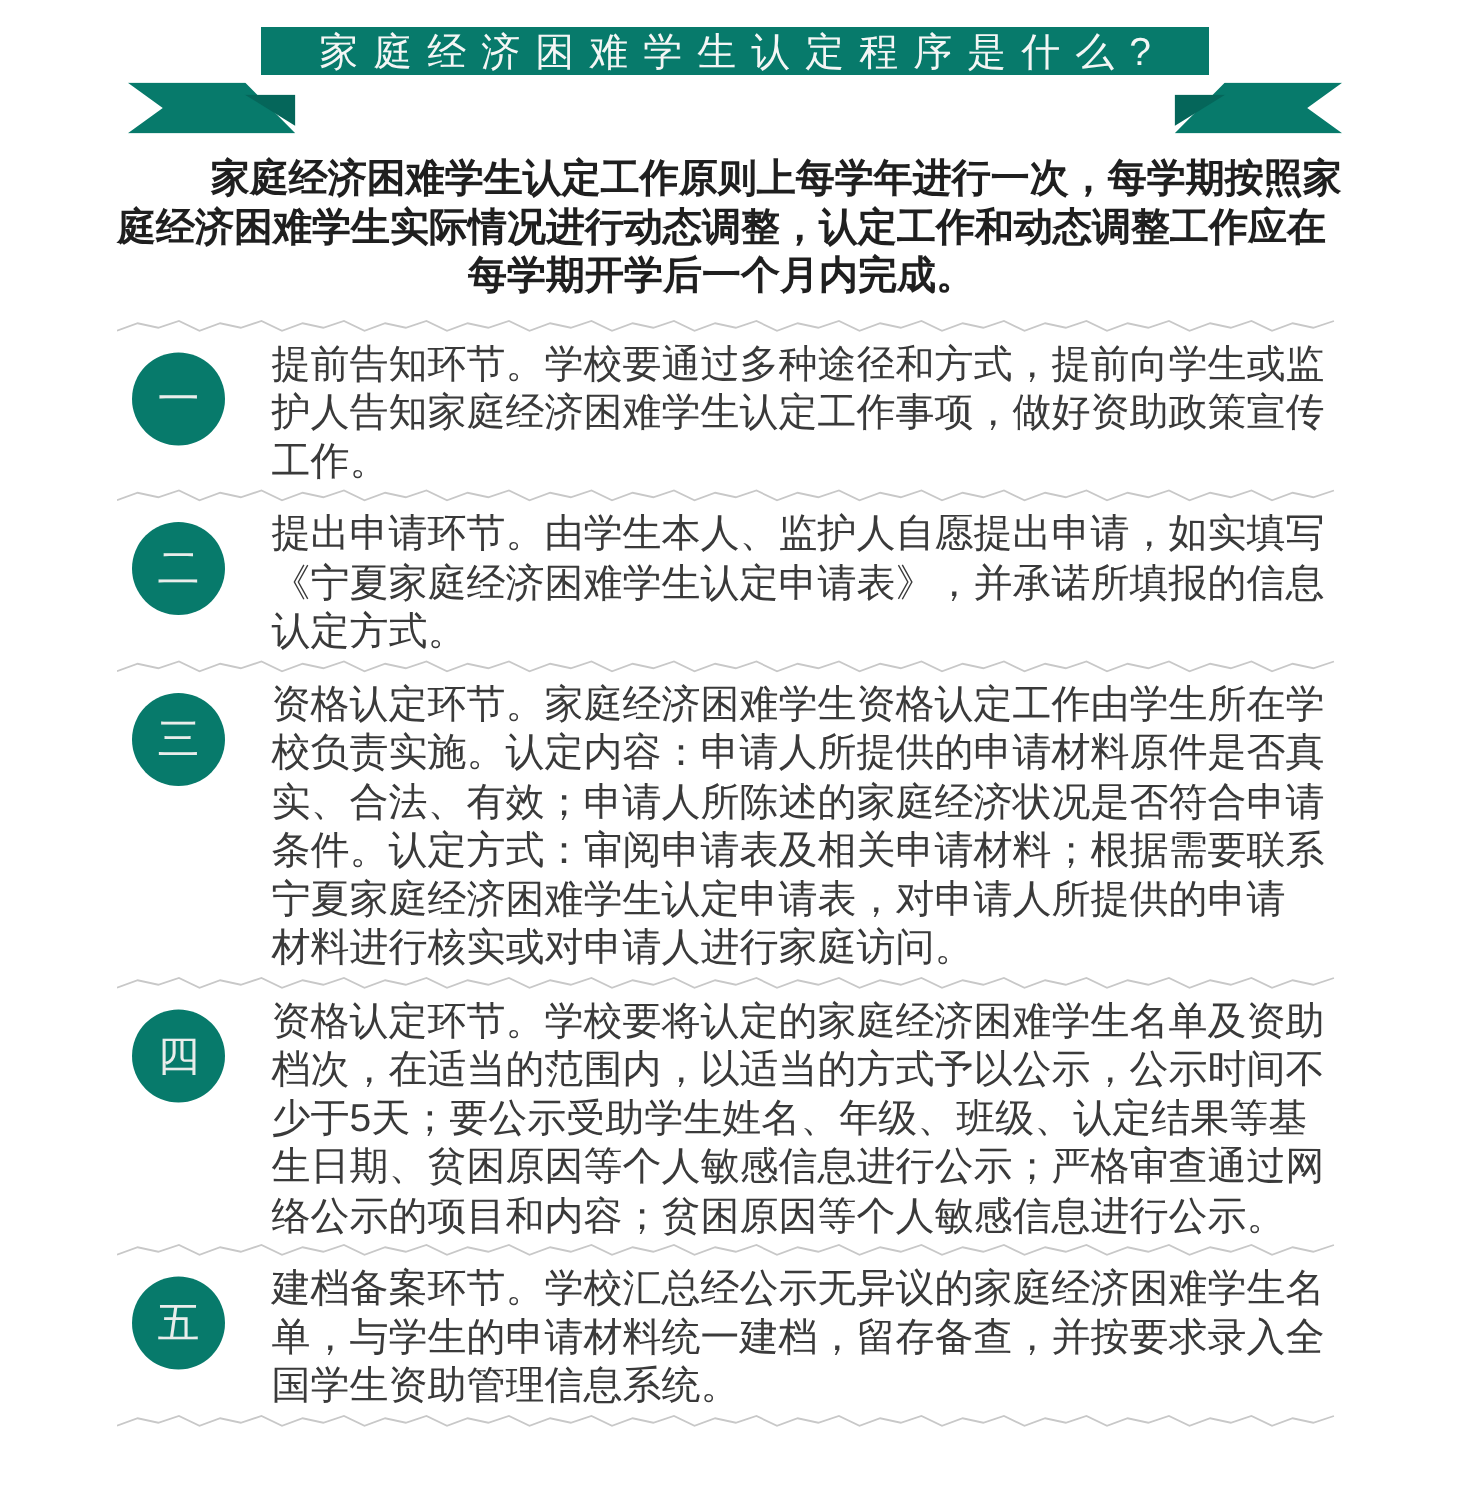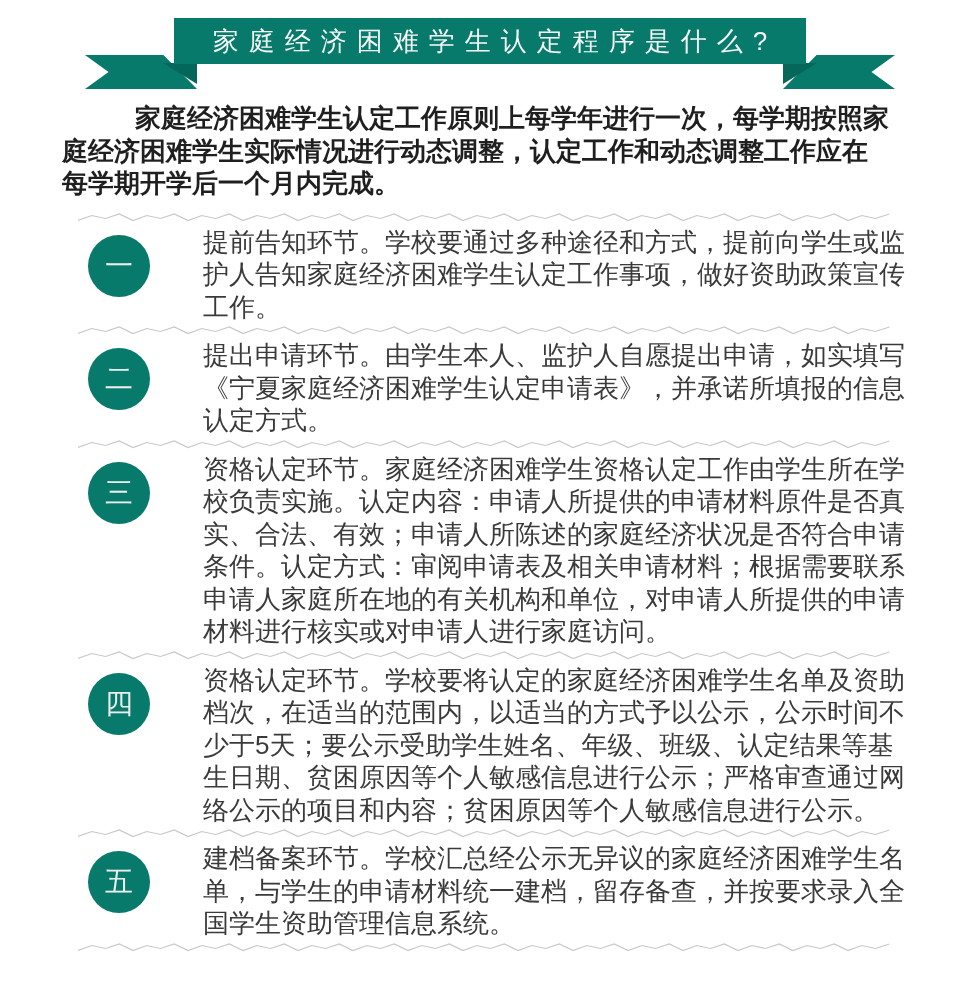--- a/index.html
+++ b/index.html
@@ -12,53 +12,53 @@
   }
   *{box-sizing:border-box;margin:0;padding:0;}
   html,body{background:#ffffff;}
   body{
     width:980px;height:1000px;overflow:hidden;position:relative;
     font-family:"Liberation Sans","DejaVu Sans",sans-serif;
   }
   
   .header{position:relative;height:100px;}
   .banner{
-    position:absolute;left:174px;top:18px;width:632px;height:46px;
+    position:absolute;left:174px;top:18px;width:632px;height:32px;
     background:var(--accent);color:#f4f6f5;z-index:3;
     display:flex;align-items:center;justify-content:center;
     font-size:26px;letter-spacing:10px;font-weight:400;
     white-space:nowrap;text-indent:10px;
   }
   .tail{position:absolute;top:55px;width:112px;height:34px;background:var(--accent);z-index:1;}
   .tail-left{left:85px;clip-path:polygon(0 0,70% 0,100% 100%,0 100%,21% 50%);}
   .tail-right{left:783px;clip-path:polygon(30% 0,100% 0,79% 50%,100% 100%,0 100%);}
   .fold{position:absolute;top:63px;width:34px;height:21px;background:var(--accent-dark);z-index:2;}
   .fold-left{left:163px;clip-path:polygon(0 0,100% 0,100% 100%);}
   .fold-right{left:783px;clip-path:polygon(0 0,100% 0,0 100%);}
   
   .intro{
     margin:2px 80px 12px 62px;
-    font-size:26px;line-height:32.5px;font-weight:700;color:var(--intro-text);
+    font-size:26px;line-height:32.5px;font-weight:700;color:var(--intro-text);text-align:center;
   }
   .intro .line{white-space:nowrap;}
   .intro .line:first-child{text-indent:73px;}
   
   .divider{margin:2px 78px;height:12px;line-height:0;}
   .divider svg{display:block;}
   
   .section{display:flex;align-items:flex-start;}
   .badge{
     flex:none;width:62px;height:62px;border-radius:50%;
     margin-left:88px;margin-top:9px;
     background:var(--accent);color:var(--badge-text);
     display:flex;align-items:center;justify-content:center;
     font-size:28px;font-weight:400;
   }
   .section-text{
-    margin-left:53px;width:716px;
+    margin-left:31px;width:716px;
     font-size:26px;line-height:32.5px;font-weight:400;color:var(--text);
   }
   .section-text .line{white-space:nowrap;}
 </style>
 </head>
 <body>
 
 <div class="header">
   <div class="tail tail-left"></div>
   <div class="tail tail-right"></div>
@@ -111,21 +111,21 @@
     </div>
     <div class="section">
       <div class="badge">
         <span>三</span>
       </div>
       <div class="section-text">
         <div class="line">资格认定环节。家庭经济困难学生资格认定工作由学生所在学</div>
         <div class="line">校负责实施。认定内容：申请人所提供的申请材料原件是否真</div>
         <div class="line">实、合法、有效；申请人所陈述的家庭经济状况是否符合申请</div>
         <div class="line">条件。认定方式：审阅申请表及相关申请材料；根据需要联系</div>
-        <div class="line">申请人家庭所在地的有关机构和单位，对申请人所提供的申请</div>
+        <div class="line">宁夏家庭经济困难学生认定申请表，对申请人所提供的申请</div>
         <div class="line">材料进行核实或对申请人进行家庭访问。</div>
       </div>
     </div>
     <div class="divider">
       <svg width="824" height="12" viewBox="0 0 824 12">
         <polyline points="0.0,8.5 13.8,3.5 27.5,6.5 41.3,2 55.0,8.5 68.8,3.5 82.5,6.5 96.3,2 110.0,8.5 123.8,3.5 137.5,6.5 151.3,2 165.0,8.5 178.8,3.5 192.5,6.5 206.3,2 220.0,8.5 233.8,3.5 247.5,6.5 261.3,2 275.0,8.5 288.8,3.5 302.5,6.5 316.3,2 330.0,8.5 343.8,3.5 357.5,6.5 371.3,2 385.0,8.5 398.8,3.5 412.5,6.5 426.3,2 440.0,8.5 453.8,3.5 467.5,6.5 481.3,2 495.0,8.5 508.8,3.5 522.5,6.5 536.3,2 550.0,8.5 563.8,3.5 577.5,6.5 591.3,2 605.0,8.5 618.8,3.5 632.5,6.5 646.3,2 660.0,8.5 673.8,3.5 687.5,6.5 701.3,2 715.0,8.5 728.8,3.5 742.5,6.5 756.3,2 770.0,8.5 783.8,3.5 797.5,6.5 811.3,2" fill="none" stroke="#c8c8c8" stroke-width="1.2"></polyline>
       </svg>
     </div>
     <div class="section">
       <div class="badge">

